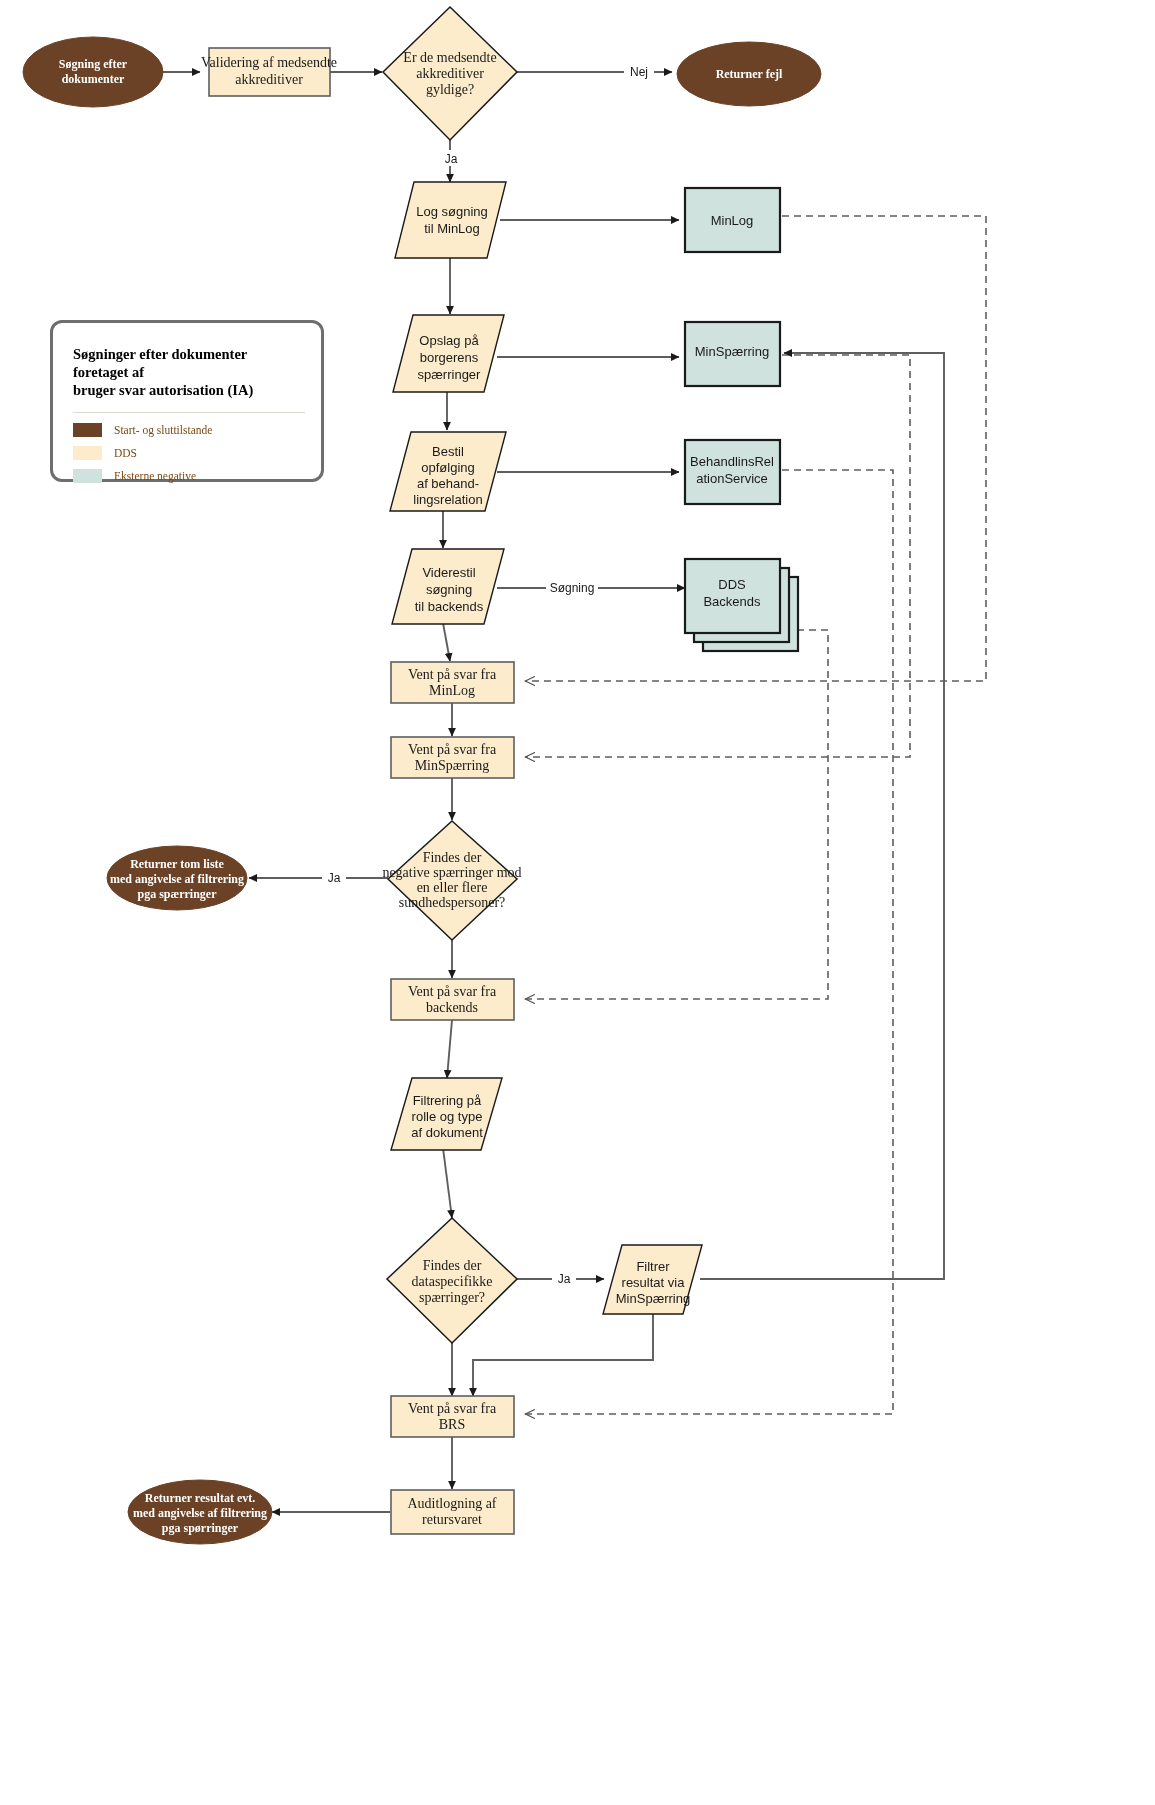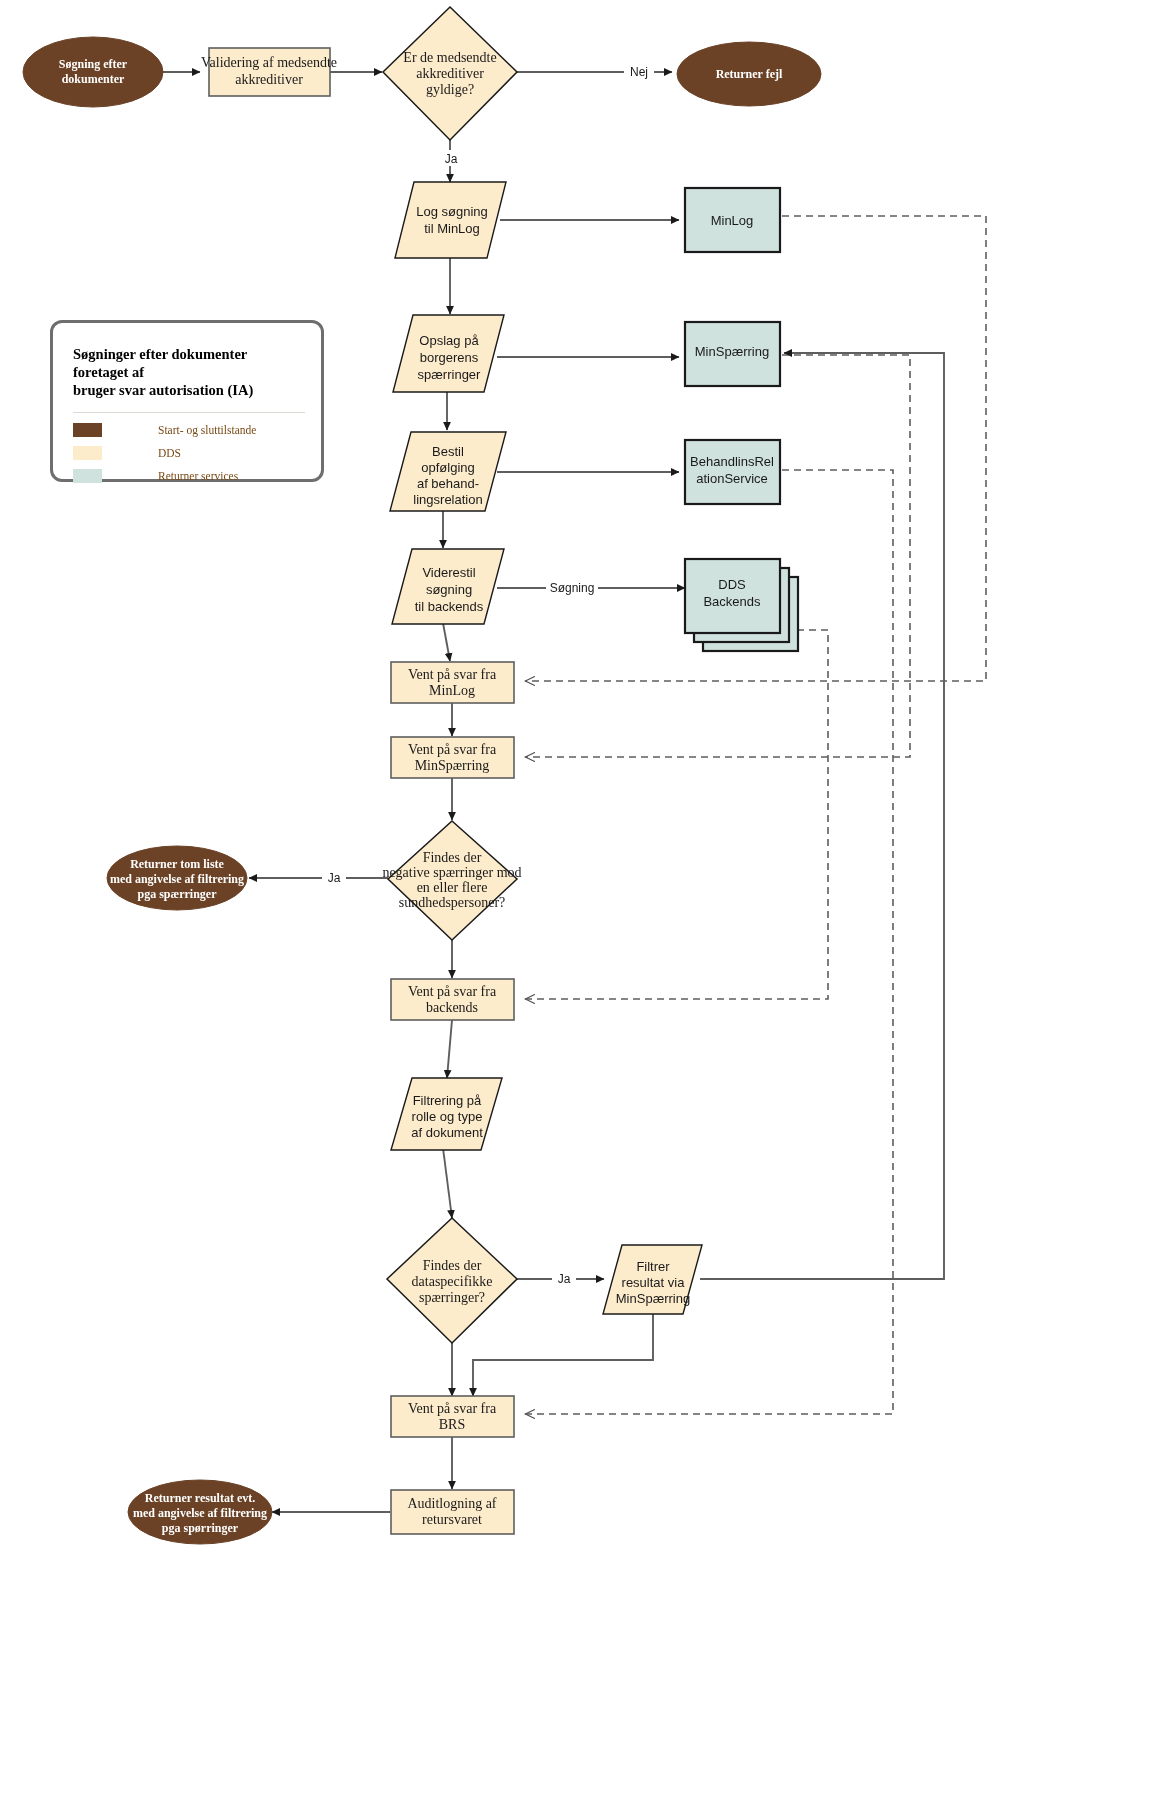--- a/index.html
+++ b/index.html
@@ -10,21 +10,21 @@
   .lbl-serif{font-family:"Liberation Serif",serif;font-size:14px;fill:#1a1a1a;}
   .lbl-serif-b{font-family:"Liberation Serif",serif;font-size:12px;font-weight:bold;fill:#ffffff;}
   .edge-lbl{font-family:"Liberation Sans",sans-serif;font-size:12px;fill:#1a1a1a;}
   .legend-box{position:absolute;background:#ffffff;border:3px solid #6e6e6e;border-radius:12px;
               box-sizing:border-box;}
   .legend-title{font-family:"Liberation Serif",serif;font-weight:bold;font-size:14.5px;
                 color:#000;line-height:1.25;margin:0;padding:0;}
   .legend-rule{height:1px;background:#ddd9d4;margin:13px 0 10px 0;}
   .legend-row{display:flex;align-items:center;margin-bottom:9px;}
   .legend-sw{width:29px;height:14px;margin-right:12px;flex:none;}
-  .legend-txt{font-family:"Liberation Serif",serif;font-size:11.5px;color:#7a4a14;margin-left:44px;}
+  .legend-txt{font-family:"Liberation Serif",serif;font-size:11.5px;color:#7a4a14;}
 </style>
 </head>
 <body>
 
 <div id="stage">
 
   <svg width="1155" height="1805" viewBox="0 0 1155 1805">
     <defs>
       <marker id="arrA" markerWidth="9" markerHeight="9" refX="8" refY="4.5" orient="auto" markerUnits="userSpaceOnUse">
         <path d="M0,0.6 L8.4,4.5 L0,8.4 z" fill="#1a1a1a"></path>
@@ -277,17 +277,17 @@
     <div class="legend-row">
       <span class="legend-sw" style="background:#6b4226;"></span>
       <span class="legend-txt">Start- og sluttilstande</span>
     </div>
     <div class="legend-row">
       <span class="legend-sw" style="background:#fdeccc;"></span>
       <span class="legend-txt">DDS</span>
     </div>
     <div class="legend-row">
       <span class="legend-sw" style="background:#cfe2de;"></span>
-      <span class="legend-txt">Returner services</span>
+      <span class="legend-txt">Eksterne negative</span>
     </div>
   </div>
 
 </div>
 
 </body></html>

